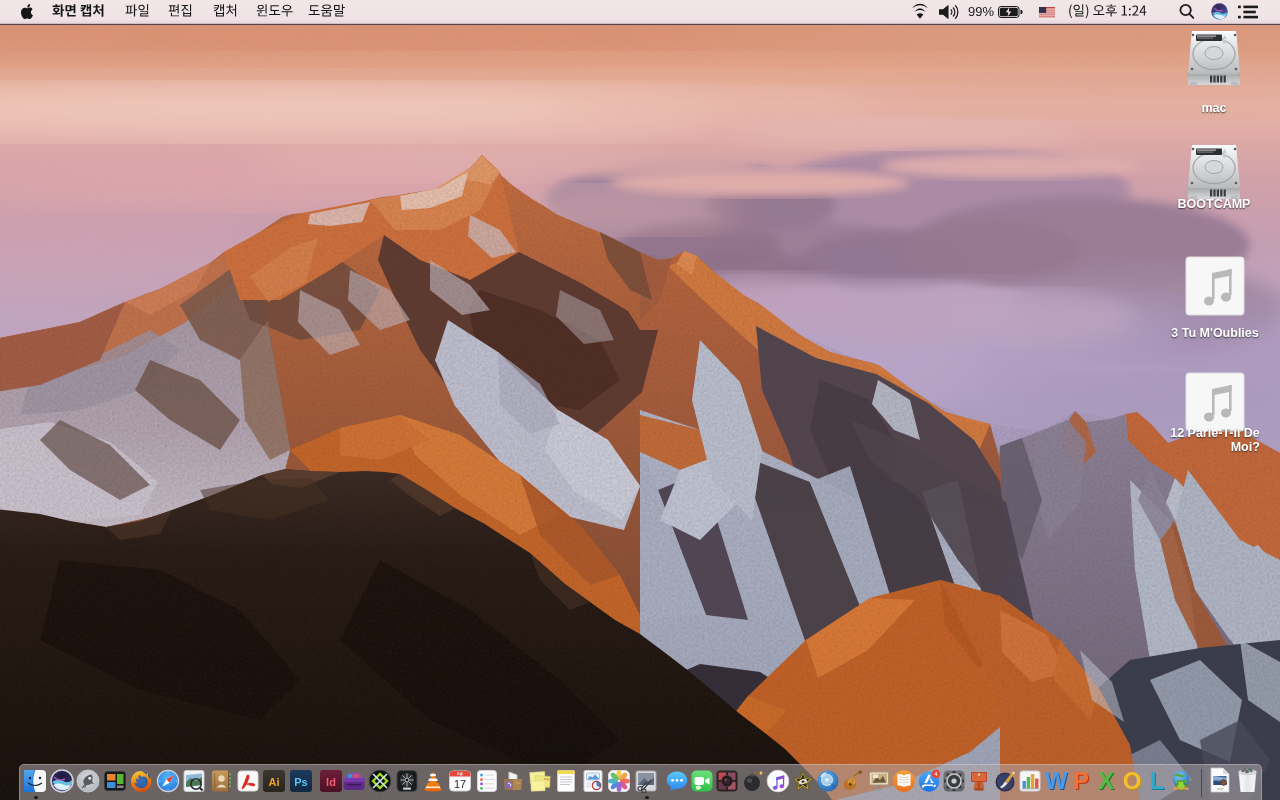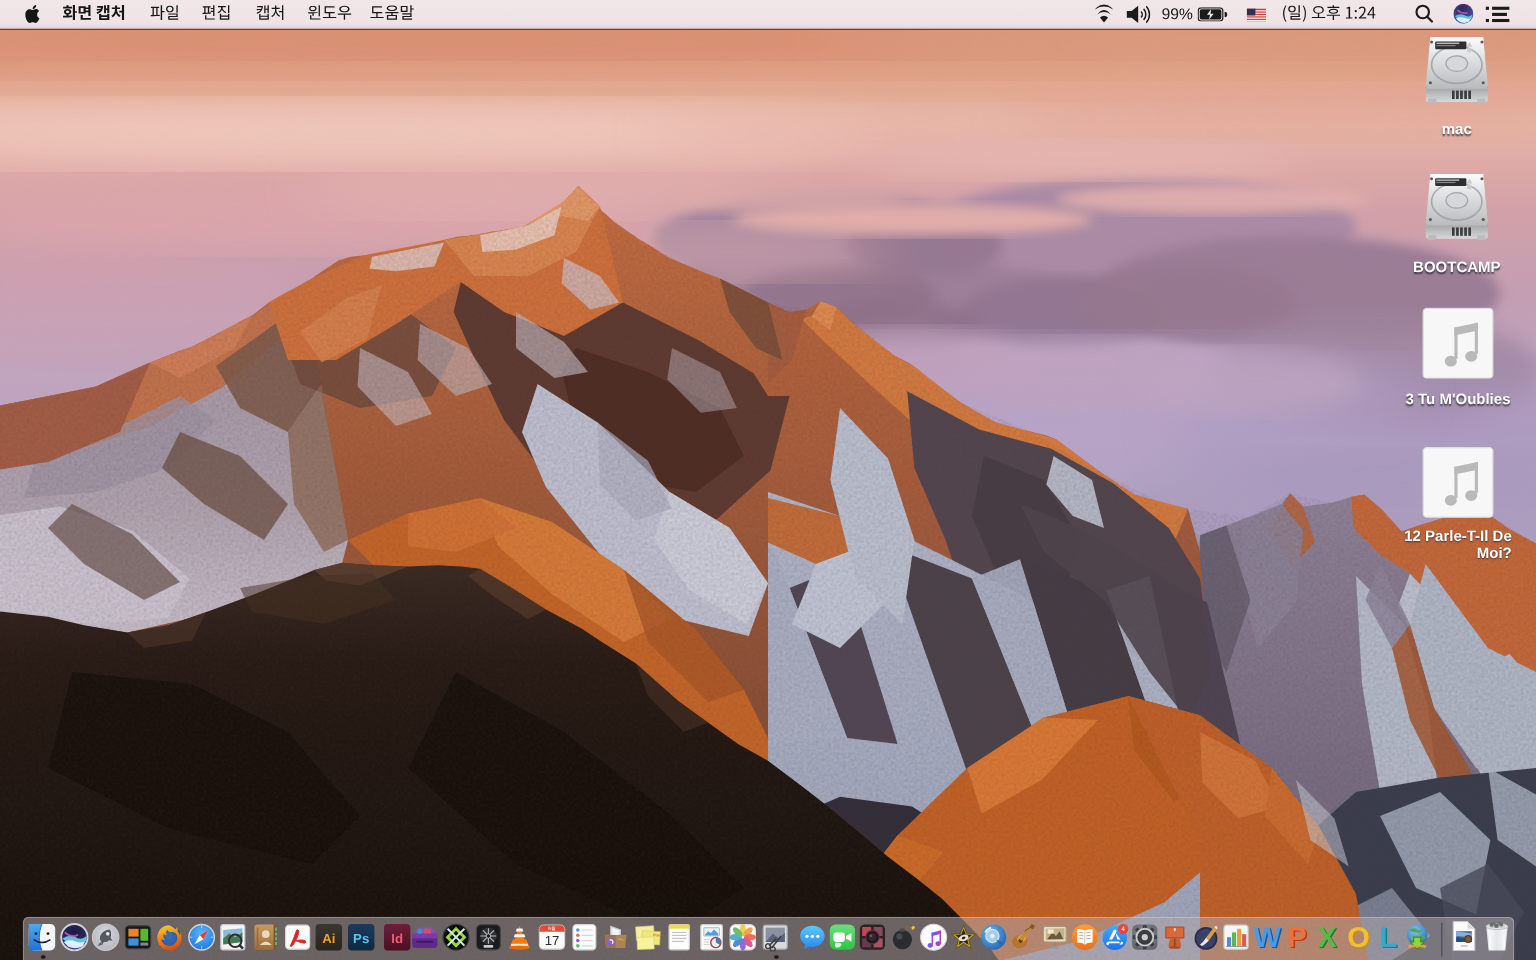--- a/index.html
+++ b/index.html
@@ -372,39 +372,39 @@
         </g>
 <g fill="#3a3b3d">
           <rect x="26" y="45.5" width="2.2" height="7"></rect>
           <rect x="29.4" y="45.5" width="2.2" height="7"></rect>
           <rect x="32.8" y="45.5" width="2.2" height="7"></rect>
           <rect x="36.2" y="45.5" width="2.2" height="7"></rect>
           <rect x="39.6" y="45.5" width="2.2" height="7"></rect>
         </g>
 <rect x="6" y="52" width="7" height="4" rx="1" fill="#babcbe"></rect>
         <rect x="47" y="52" width="7" height="4" rx="1" fill="#babcbe"></rect>
-</svg><div class="dlabel" style="top:72px">BOOTCAMP</div></div>
+</svg><div class="dlabel" style="top:53px">BOOTCAMP</div></div>
 <div class="dicon" style="left:1185px;top:256px"><svg width="60" height="60" viewBox="0 0 60 60">
 <rect x="1" y="1" width="58" height="58" rx="3" fill="#f7f7f7" stroke="#e0e0e0" stroke-width="1"></rect>
 <g fill="#b9b9b9">
           <path d="M24,40.5 a5,4.5 0 1 0 0.01,0 Z M41,36.5 a5,4.5 0 1 0 0.01,0 Z"></path>
           <rect x="27" y="17" width="2.6" height="26"></rect>
           <rect x="44" y="13" width="2.6" height="26"></rect>
           <path d="M27,17 L46.6,13 L46.6,19.5 L27,23.5 Z"></path>
         </g>
 </svg><div class="dlabel" style="top:70px">3 Tu M'Oublies</div></div>
 <div class="dicon" style="left:1185px;top:372px"><svg width="60" height="60" viewBox="0 0 60 60">
 <rect x="1" y="1" width="58" height="58" rx="3" fill="#f7f7f7" stroke="#e0e0e0" stroke-width="1"></rect>
 <g fill="#b9b9b9">
           <path d="M24,40.5 a5,4.5 0 1 0 0.01,0 Z M41,36.5 a5,4.5 0 1 0 0.01,0 Z"></path>
           <rect x="27" y="17" width="2.6" height="26"></rect>
           <rect x="44" y="13" width="2.6" height="26"></rect>
           <path d="M27,17 L46.6,13 L46.6,19.5 L27,23.5 Z"></path>
         </g>
-</svg><div class="dlabel" style="top:68px">12 Parle-T-Il De<br>Moi?</div></div>
+</svg><div class="dlabel" style="top:54px">12 Parle-T-Il De<br>Moi?</div></div>
 
 <div id="dock">
 <div class="dkic" style="left:3px">
         <svg width="24" height="24" viewBox="0 0 24 24">
           <defs>
             <linearGradient id="fnd" x1="0" y1="0" x2="0" y2="1">
               <stop offset="0" stop-color="#4fa8ef"></stop>
               <stop offset="1" stop-color="#1f72d8"></stop>
             </linearGradient>
           </defs>

